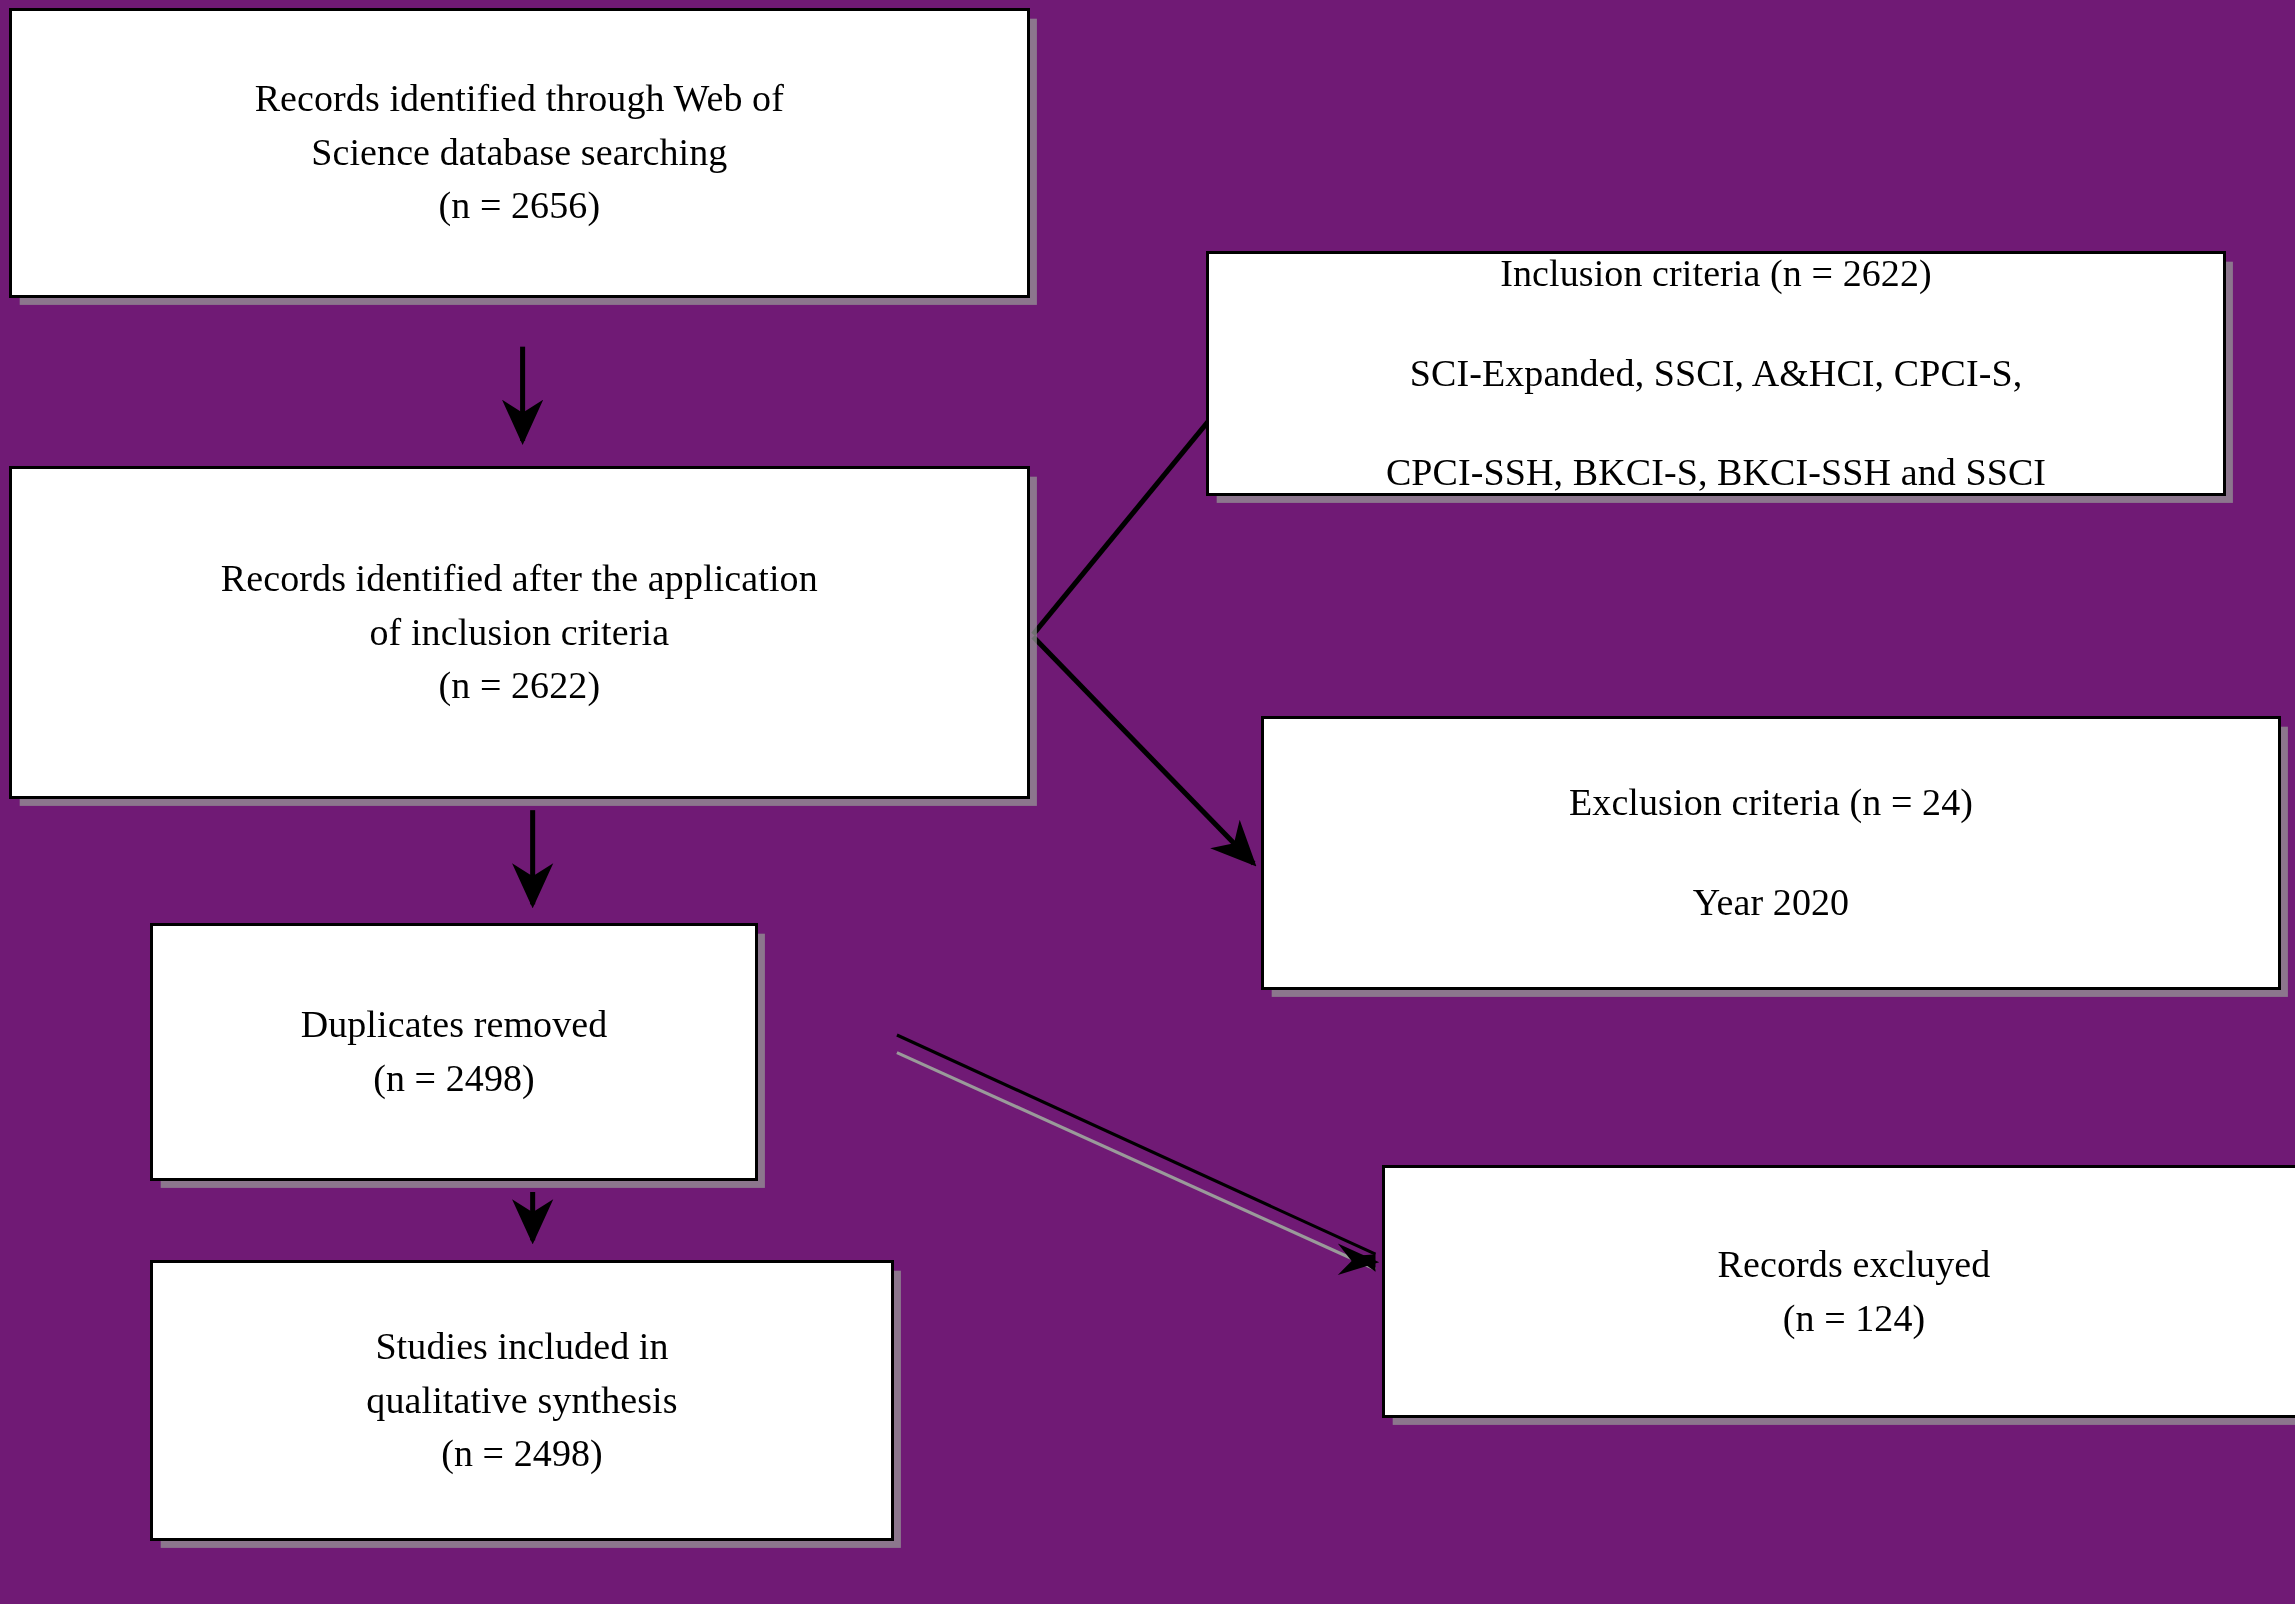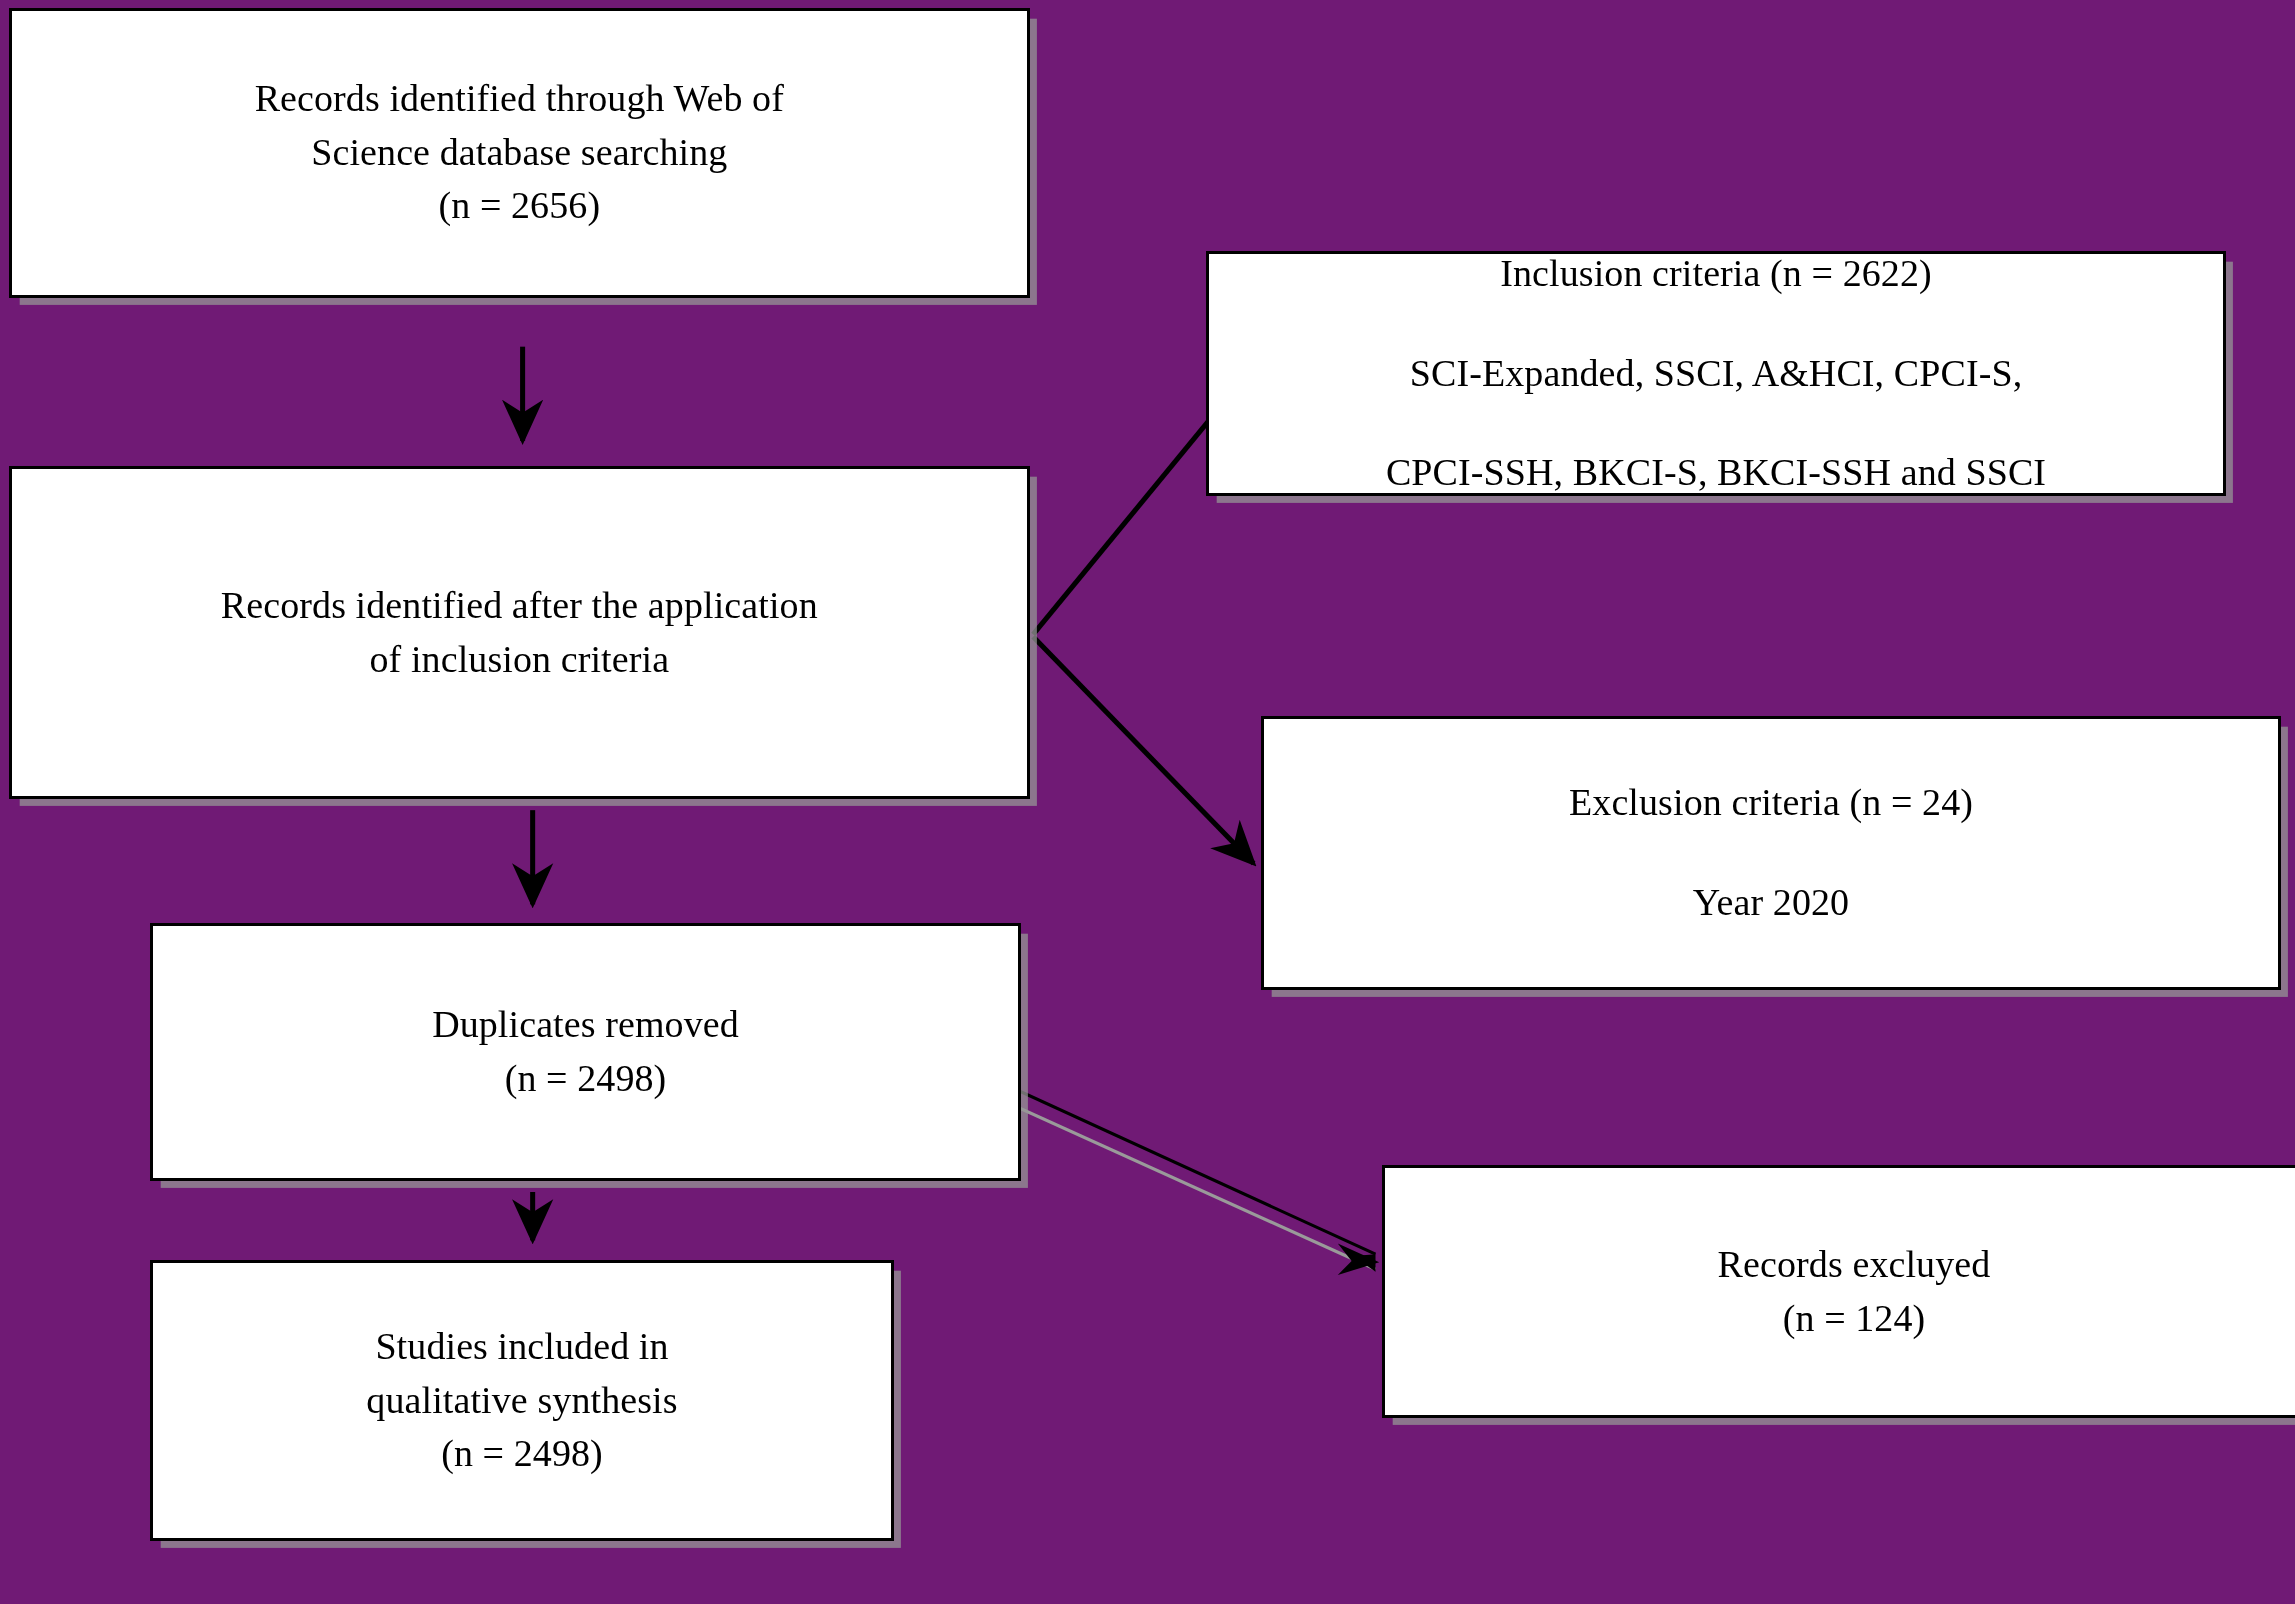--- a/index.html
+++ b/index.html
@@ -35,21 +35,21 @@
     font-size:38px;
     line-height:1.42;
     letter-spacing:0.1px;
     white-space:nowrap;
   }
   .node.gap .line+.line{ margin-top:46px; }
 
   
   #node-records-identified   { left:8.8px;   top:7.5px;   width:1021px; height:290px; }
   #node-after-inclusion      { left:8.8px;   top:466px;  width:1021px; height:333px; }
-  #node-duplicates-removed   { left:150px;  top:923px; width:871px; height:258px; }
+  #node-duplicates-removed   { left:150px;  top:923px; width:608px; height:258px; }
   #node-studies-included     { left:150px;  top:1260px; width:744px; height:281px; }
 
   #node-inclusion-criteria   { left:1206px; top:251px;  width:1020px; height:245px; }
   #node-exclusion-criteria   { left:1261px; top:716px; width:1020px; height:274px; }
   #node-records-excluded     { left:1382px; top:1165px; width:944px; height:253px; }
 
   
   #connectors{
     position:absolute;
     left:0; top:0;
@@ -99,20 +99,21 @@
 
   <div class="node" id="node-records-identified">
     <span class="line">Records identified through Web of</span>
     <span class="line">Science database searching</span>
     <span class="line">(n = 2656)</span>
   </div>
 
   <div class="node" id="node-after-inclusion">
     <span class="line">Records identified after the application</span>
     <span class="line">of inclusion criteria</span>
+    <span class="line">(n = 2622)</span>
   </div>
 
   <div class="node" id="node-duplicates-removed">
     <span class="line">Duplicates removed</span>
     <span class="line">(n = 2498)</span>
   </div>
 
   <div class="node" id="node-studies-included">
     <span class="line">Studies included in</span>
     <span class="line">qualitative synthesis</span>

